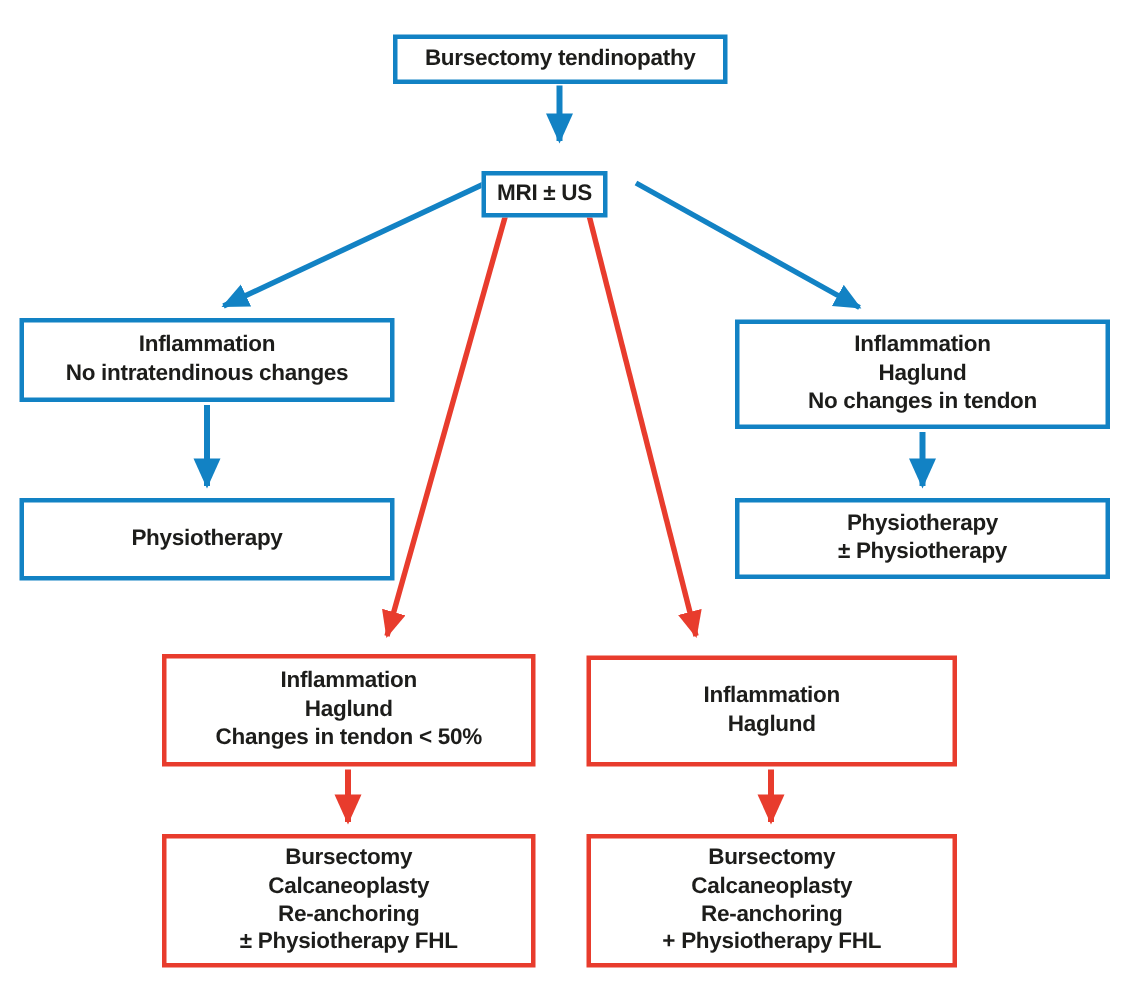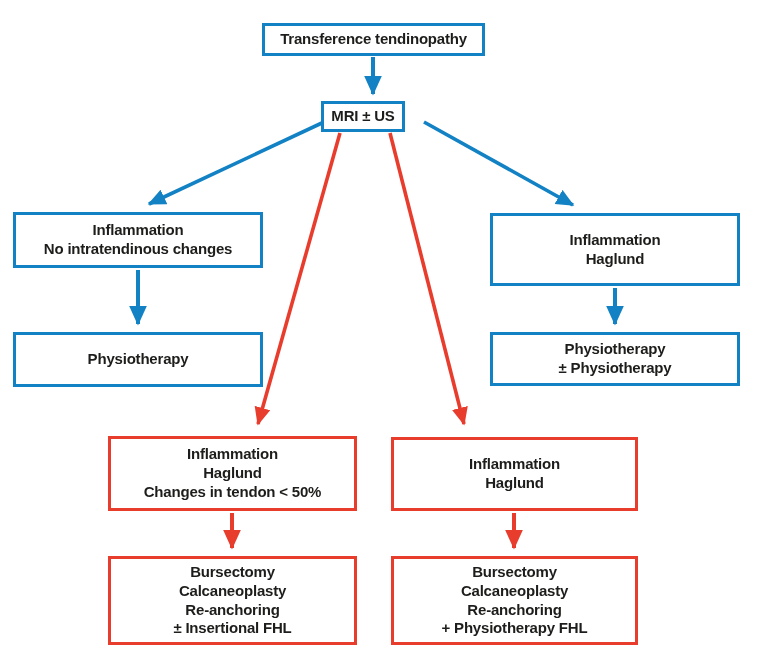--- a/index.html
+++ b/index.html
@@ -36,21 +36,21 @@
     font-size: 15px;
     line-height: 1.26;
     color: #1d1d1b;
     letter-spacing: -0.2px;
   }
   .node.blue { border: 3px solid #1282c4; }
   .node.red  { border: 3px solid #e83c2d; }
 
   
   #n-root      { left: 262px; top: 23px;  width: 223px; height: 33px; }
-  #n-mri       { left: 321px; top: 101px; width: 84px; height: 31px; }
+  #n-mri       { left: 321px; top: 114px; width: 84px; height: 31px; }
   #n-left1     { left: 13px;  top: 212px; width: 250px; height: 56px; }
   #n-left2     { left: 13px;  top: 332px; width: 250px; height: 55px; }
   #n-right1    { left: 490px; top: 213px; width: 250px; height: 73px; }
   #n-right2    { left: 490px; top: 332px; width: 250px; height: 54px; }
   #n-midleft1  { left: 108px; top: 436px; width: 249px; height: 75px; }
   #n-midleft2  { left: 108px; top: 556px; width: 249px; height: 89px; }
   #n-midright1 { left: 391px; top: 437px; width: 247px; height: 74px; }
   #n-midright2 { left: 391px; top: 556px; width: 247px; height: 89px; }
 </style>
 </head>
@@ -73,57 +73,58 @@
     <line x1="424" y1="122" x2="573" y2="205" stroke="#1282c4" stroke-width="3.6" marker-end="url(#headBlue)"></line>
     <line x1="340" y1="133" x2="258" y2="424" stroke="#e83c2d" stroke-width="3.6" marker-end="url(#headRed)"></line>
     <line x1="390" y1="133" x2="464" y2="424" stroke="#e83c2d" stroke-width="3.6" marker-end="url(#headRed)"></line>
     <line x1="138" y1="270" x2="138" y2="324" stroke="#1282c4" stroke-width="4" marker-end="url(#headBlue)"></line>
     <line x1="615" y1="288" x2="615" y2="324" stroke="#1282c4" stroke-width="4" marker-end="url(#headBlue)"></line>
     <line x1="232" y1="513" x2="232" y2="548" stroke="#e83c2d" stroke-width="4" marker-end="url(#headRed)"></line>
     <line x1="514" y1="513" x2="514" y2="548" stroke="#e83c2d" stroke-width="4" marker-end="url(#headRed)"></line>
   </svg>
 
   <div class="node blue" id="n-root">
-    <div>Transference tendinopathy</div>
+    <div>Bursectomy tendinopathy</div>
   </div>
 
   <div class="node blue" id="n-mri">
     <div>MRI ± US</div>
   </div>
 
   <div class="node blue" id="n-left1">
     <div>Inflammation</div>
     <div>No intratendinous changes</div>
   </div>
 
   <div class="node blue" id="n-left2">
     <div>Physiotherapy</div>
   </div>
 
   <div class="node blue" id="n-right1">
     <div>Inflammation</div>
     <div>Haglund</div>
+    <div>No changes in tendon</div>
   </div>
 
   <div class="node blue" id="n-right2">
     <div>Physiotherapy</div>
     <div>± Physiotherapy</div>
   </div>
 
   <div class="node red" id="n-midleft1">
     <div>Inflammation</div>
     <div>Haglund</div>
     <div>Changes in tendon &lt; 50%</div>
   </div>
 
   <div class="node red" id="n-midleft2">
     <div>Bursectomy</div>
     <div>Calcaneoplasty</div>
     <div>Re-anchoring</div>
-    <div>± Insertional FHL</div>
+    <div>± Physiotherapy FHL</div>
   </div>
 
   <div class="node red" id="n-midright1">
     <div>Inflammation</div>
     <div>Haglund</div>
   </div>
 
   <div class="node red" id="n-midright2">
     <div>Bursectomy</div>
     <div>Calcaneoplasty</div>

